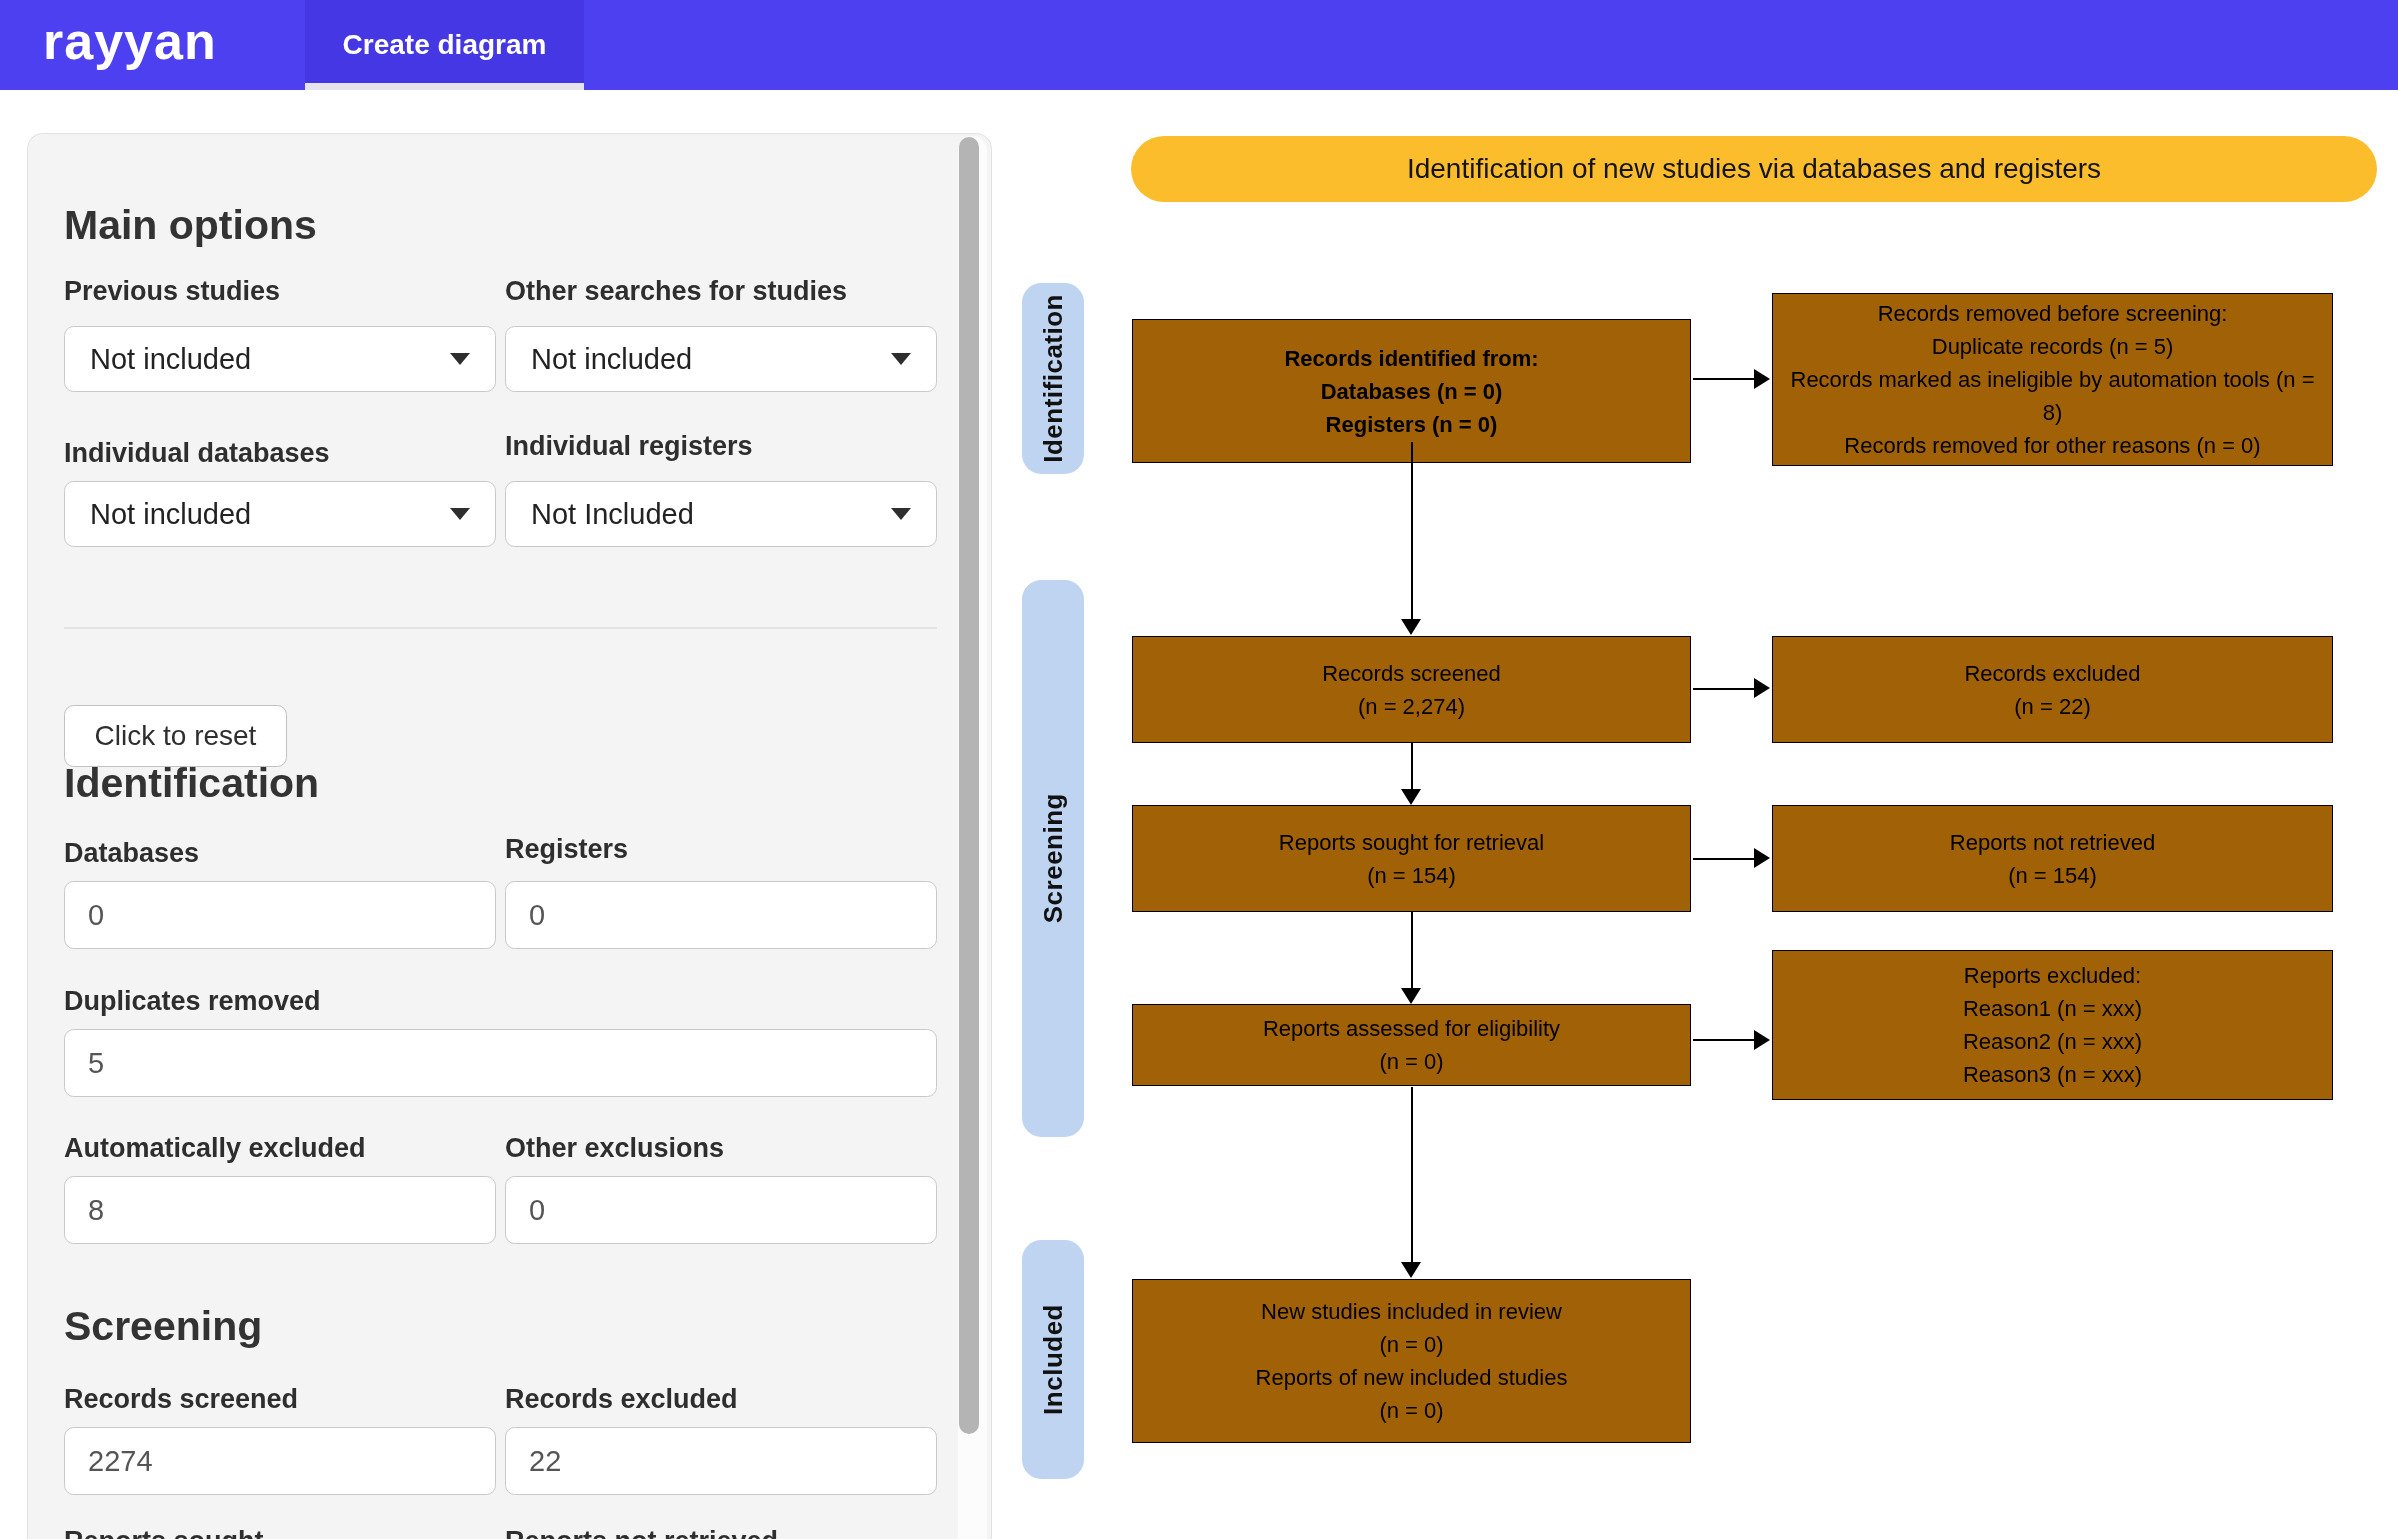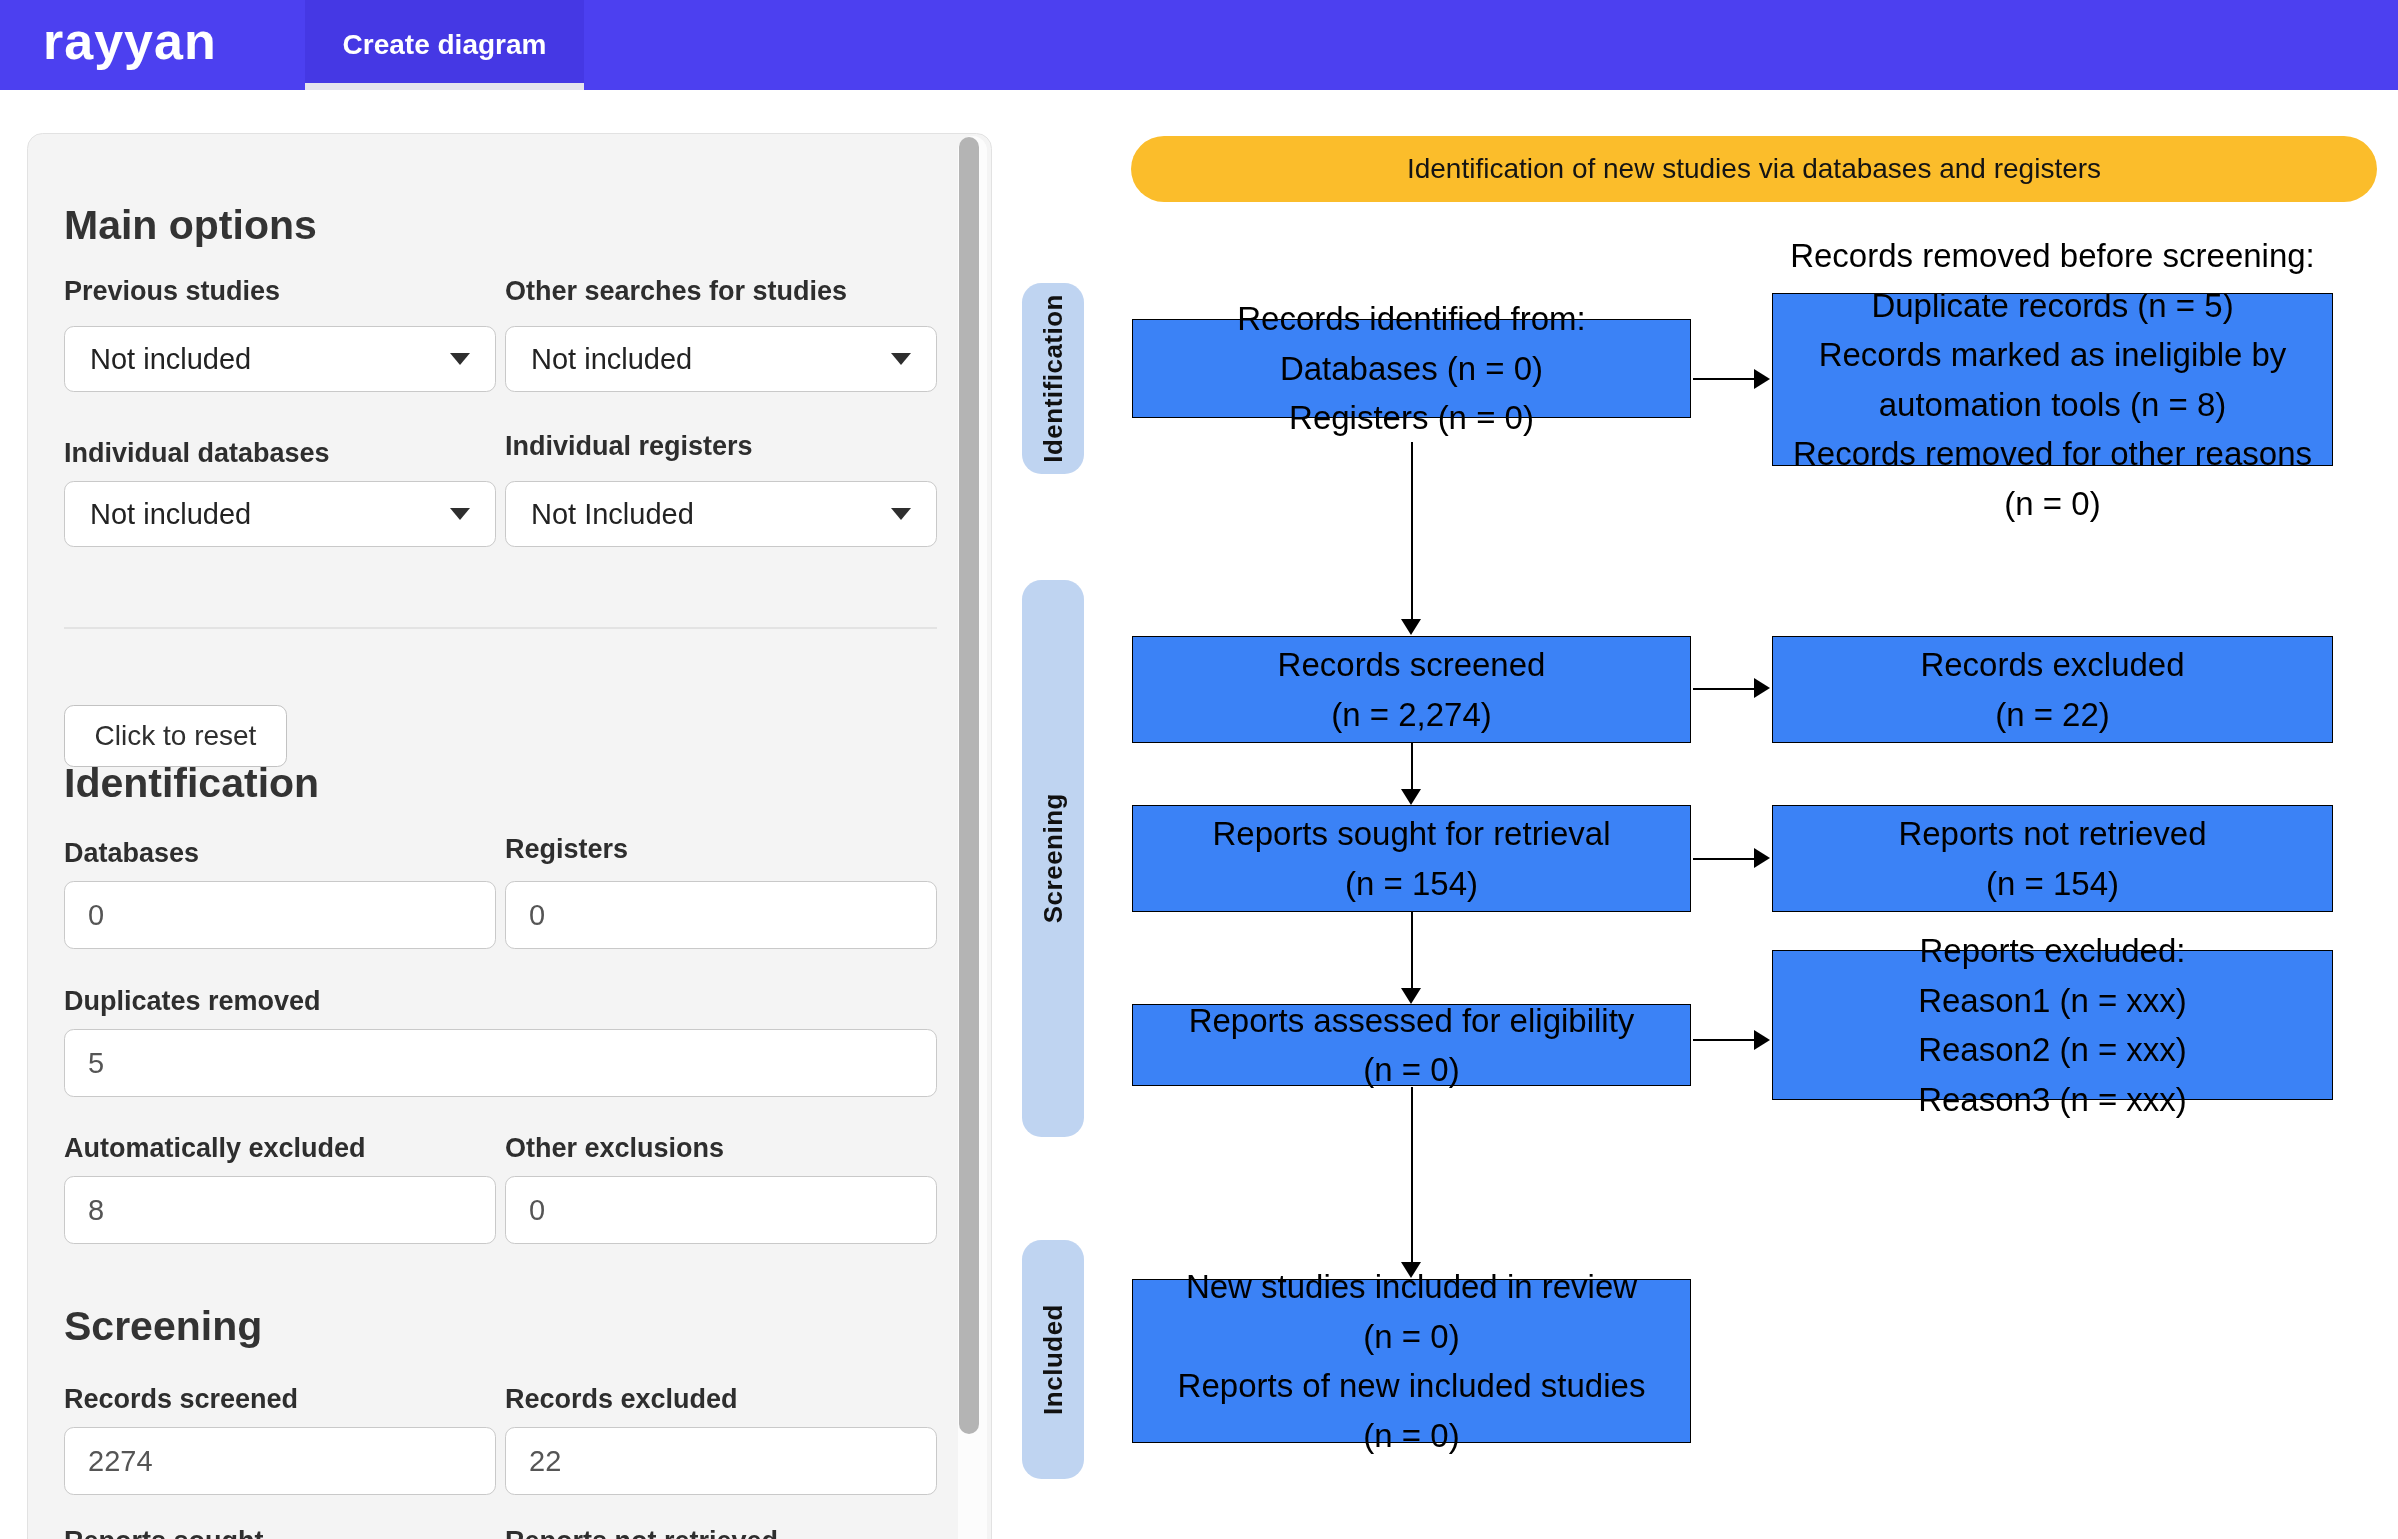--- a/index.html
+++ b/index.html
@@ -41,23 +41,23 @@
        font-family:"Liberation Sans",sans-serif;cursor:pointer;margin-top:41px;}
 
   
   .banner{position:absolute;left:1131px;top:136px;width:1246px;height:66px;border-radius:33px;
           background:#FBBD2B;display:flex;align-items:center;justify-content:center;
           font-size:28px;color:#141414;}
   .pill{position:absolute;left:1022px;width:62px;background:#BFD4F1;border-radius:19.4px;
         display:flex;align-items:center;justify-content:center;}
   .pill span{writing-mode:vertical-rl;transform:rotate(180deg);
         font-size:26px;font-weight:600;color:#111;letter-spacing:0.5px;}
-  .dbox{position:absolute;background:#3b82f6;border:1.9px solid #000;box-sizing:border-box;
+  .dbox{position:absolute;background:#a16207;border:1.9px solid #000;box-sizing:border-box;
         display:flex;flex-direction:column;align-items:center;justify-content:center;
-        font-size:33px;line-height:1.5;color:#000;text-align:center;padding:3.9px 13.6px;}
+        font-size:22px;line-height:1.5;color:#000;text-align:center;padding:3.9px 13.6px;}
   .main-col{left:1132px;width:559px;}
   .right-col{left:1772px;width:561px;}
   .vline{position:absolute;left:1411px;width:1.9px;background:#000;}
   .hline{position:absolute;left:1693px;width:62px;height:1.9px;background:#000;}
   .head-down{position:absolute;left:1401px;width:0;height:0;
         border-left:10.7px solid transparent;border-right:10.7px solid transparent;
         border-top:16.5px solid #000;}
   .head-right{position:absolute;left:1754px;width:0;height:0;
         border-top:10.7px solid transparent;border-bottom:10.7px solid transparent;
         border-left:16.5px solid #000;}
@@ -138,21 +138,21 @@
 <div class="pill" style="top:283px;height:191px;">
   <span>Identification</span>
 </div>
 <div class="pill" style="top:580px;height:557px;">
   <span>Screening</span>
 </div>
 <div class="pill" style="top:1240px;height:239px;">
   <span>Included</span>
 </div>
 
-<div class="dbox main-col" style="top:319px;height:99px;">
+<div class="dbox main-col" style="top:319px;height:144px;font-weight:bold;">
   <span>Records identified from:</span>
   <span>Databases (n = 0)</span>
   <span>Registers (n = 0)</span>
 </div>
 
 <div class="dbox right-col" style="top:293px;height:173px;">
   <span>Records removed before screening:</span>
   <span>Duplicate records (n = 5)</span>
   <span>Records marked as ineligible by automation tools (n = 8)</span>
   <span>Records removed for other reasons (n = 0)</span>

